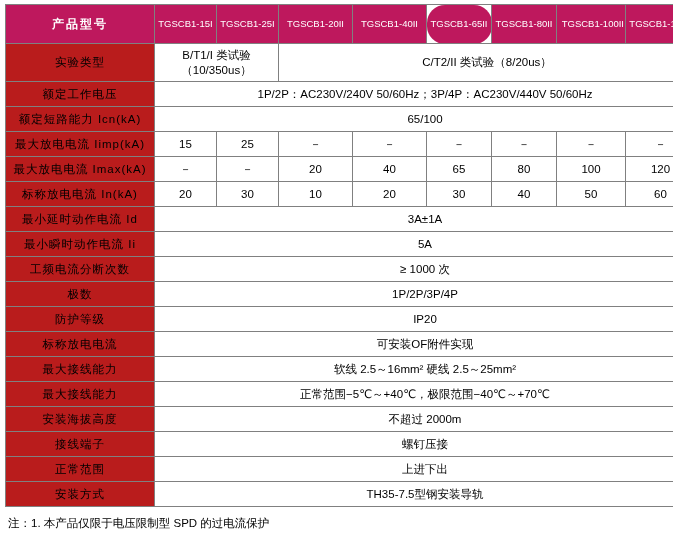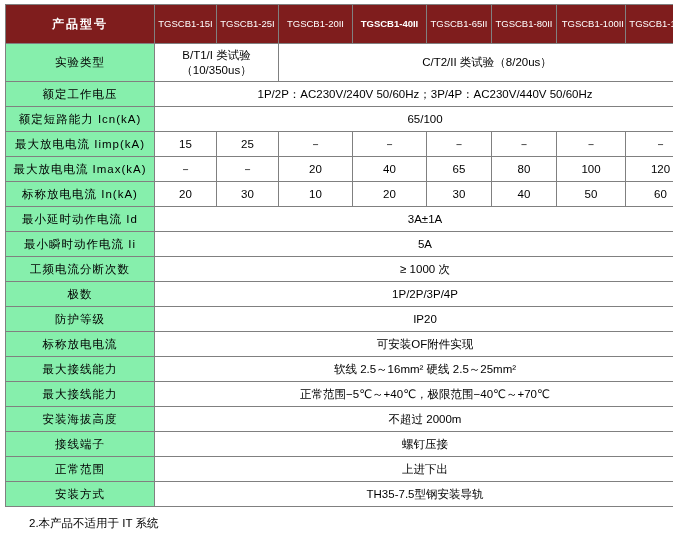--- a/index.html
+++ b/index.html
@@ -30,37 +30,37 @@
   }
   table.spec td, table.spec th {
     border: 1px solid #808080;
     text-align: center;
     vertical-align: middle;
     padding: 2px 1px;
     font-weight: normal;
     line-height: 1.25;
   }
   thead th {
-    background: #7f1d1d;
+    background: #be185d;
     color: #ffffff;
     font-size: 10px;
     height: 34px;
     letter-spacing: 0px;
   }
   thead th.model-head {
     font-size: 9.5px;
     line-height: 1.2;
   }
   thead th.first-head {
     font-size: 12px;
     font-weight: bold;
     letter-spacing: 2px;
   }
   tbody td.label {
-    background: #86efac;
+    background: #b91c1c;
     font-size: 11.5px;
     letter-spacing: 1px;
     width: 146px;
   }
   tbody td.value {
     background: #ffffff;
     font-size: 11.5px;
   }
   tbody tr {
     height: 25px;
@@ -83,22 +83,22 @@
 
 <div class="page">
 
   <table class="spec">
     <thead>
       <tr>
         <th class="first-head" style="width: 146px;">产品型号</th>
         <th class="model-head" style="width: 59px;">TGSCB1-15I</th>
         <th class="model-head" style="width: 59px;">TGSCB1-25I</th>
         <th class="model-head" style="width: 71px;">TGSCB1-20II</th>
-        <th class="model-head" style="width: 71px; font-weight: bold;">TGSCB1-40II</th>
-        <th class="model-head" style="width: 62px;">TGSCB1-65II</th>
+        <th class="model-head" style="width: 71px;">TGSCB1-40II</th>
+        <th class="model-head" style="width: 62px; border-radius: 18px;">TGSCB1-65II</th>
         <th class="model-head" style="width: 62px;">TGSCB1-80II</th>
         <th class="model-head" style="width: 66px; text-align: right;">TGSCB1-100II</th>
         <th class="model-head" style="width: 67px;">TGSCB1-120II</th>
       </tr>
     </thead>
     <tbody id="spec-body">
         <tr class="tall">
           <td class="label">实验类型</td>
           <td class="value" colspan="2">B/T1/I 类试验<br>（10/350us）</td>
           <td class="value" colspan="6">C/T2/II 类试验（8/20us）</td>
@@ -189,16 +189,17 @@
           <td class="value" colspan="8">上进下出</td>
         </tr>
         <tr>
           <td class="label">安装方式</td>
           <td class="value" colspan="8">TH35-7.5型钢安装导轨</td>
         </tr>
       </tbody>
   </table>
 
   <div class="notes">
+    <div class="note-line">注：1. 本产品仅限于电压限制型 SPD 的过电流保护</div>
     <div class="note-line" style="padding-left:21px;">2.本产品不适用于 IT 系统</div>
   </div>
 
 </div>
 
 </body></html>

